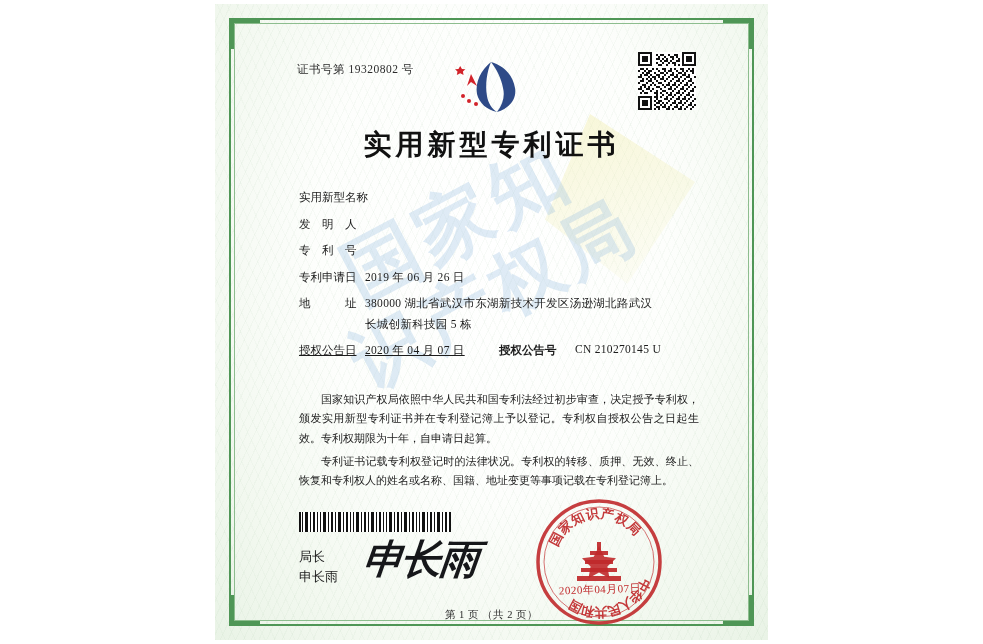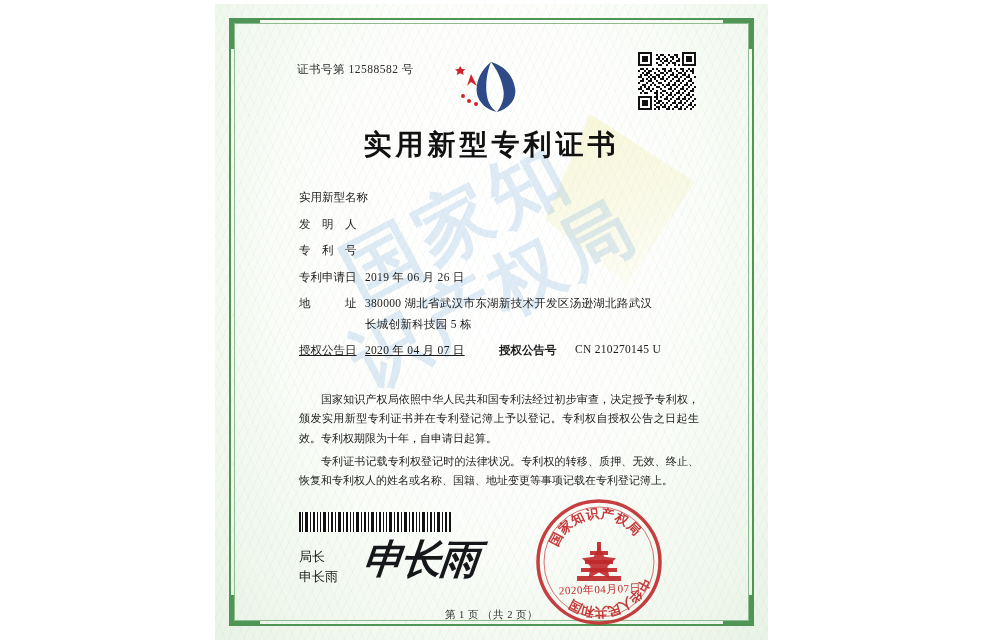--- a/index.html
+++ b/index.html
@@ -276,21 +276,21 @@
     <div class="corner tr"></div>
     <div class="corner bl"></div>
     <div class="corner br"></div>
 
     <div class="wm-shape"></div>
     <div class="watermark">
       <span>国家知</span>
       <span class="l2">识产权局</span>
     </div>
 
-    <div class="cert-no">证书号第 12588582 号</div>
+    <div class="cert-no">证书号第 19320802 号</div>
 
     <div class="qr">
       <svg width="58" height="58" viewBox="0 0 29 29" shape-rendering="crispEdges">
         <rect width="29" height="29" fill="#ffffff"></rect>
         <g fill="#111111">
           <rect x="0" y="0" width="7" height="1"></rect>
             <rect x="0" y="6" width="7" height="1"></rect>
           <rect x="0" y="0" width="1" height="7"></rect>
             <rect x="6" y="0" width="1" height="7"></rect>
           <rect x="2" y="2" width="3" height="3"></rect>

